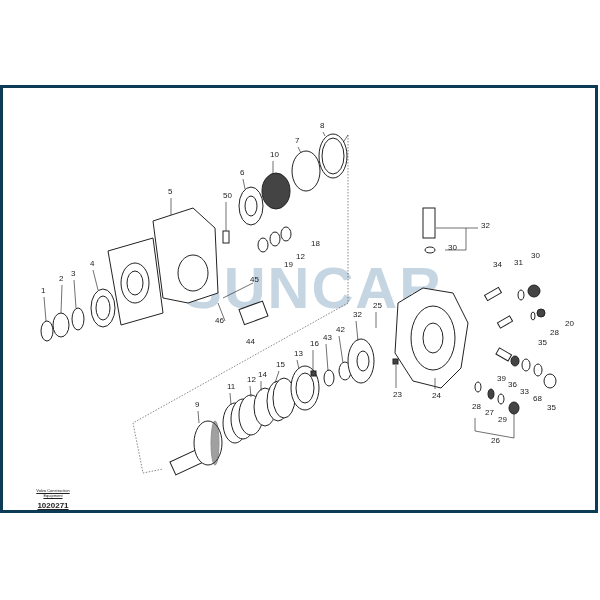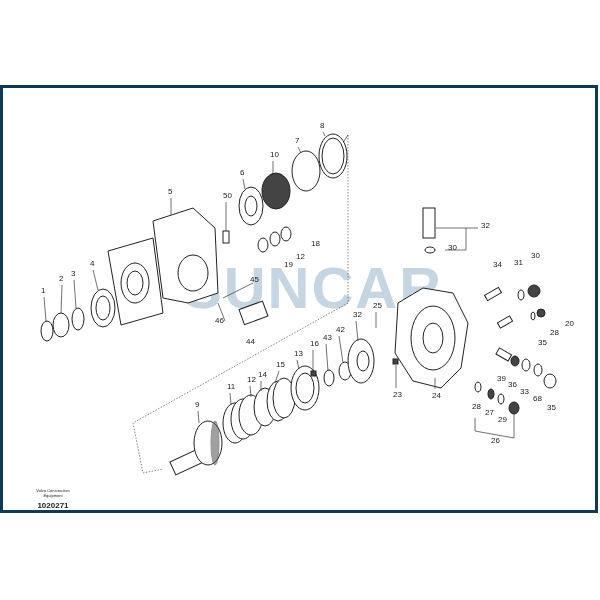--- a/index.html
+++ b/index.html
@@ -7,21 +7,21 @@
     .frame {
       position: absolute; left: 0; top: 85px; width: 592px; height: 422px;
       border: 3px solid #0d3a55; background: #ffffff;
     }
     .frame svg { position: absolute; left: 0; top: 0; }
     .ln { stroke: #333; stroke-width: 0.7; fill: none; }
     .part { stroke: #222; stroke-width: 1; fill: #fff; }
     .partdark { stroke: #222; stroke-width: 1; fill: #444; }
     .dash { stroke: #555; stroke-width: 0.7; fill: none; stroke-dasharray: 1.5 1.5; }
     .wm { font-family: "Liberation Sans", sans-serif; font-weight: bold; font-size: 58px; fill: #7fa3bf; opacity: 0.45; letter-spacing: 2px; }
-    .footer-label { position: absolute; left: 20px; top: 400px; width: 60px; text-align: center; color: #222; }
+    .footer-label { position: absolute; left: 20px; top: 400px; width: 60px; text-align: center; color: #222; text-decoration: underline; }
     .footer-label .sm { font-size: 4px; line-height: 5px; }
     .footer-label .num { font-size: 8px; font-weight: bold; margin-top: 3px; }
   </style>
 </head>
 <body>
 
 <div class="frame">
   <svg width="592" height="422" viewBox="0 85 592 422">
 
     <text class="wm" x="180" y="305">SUNCAR</text>

